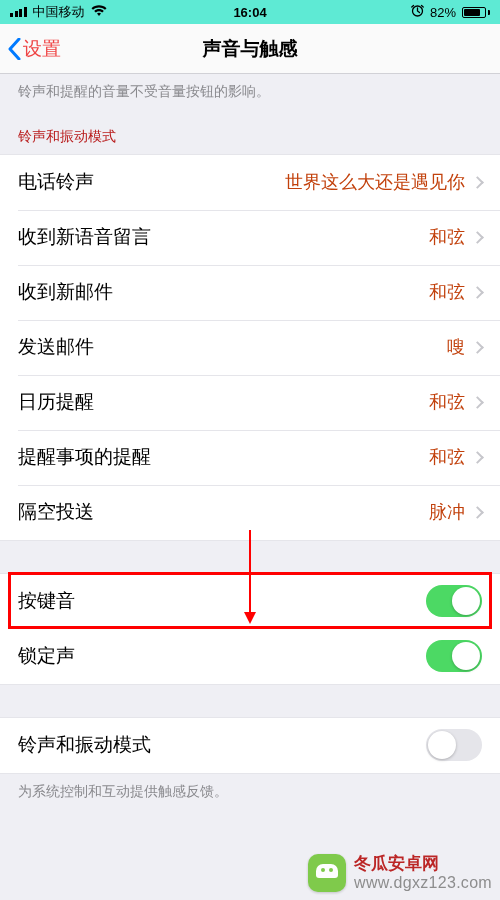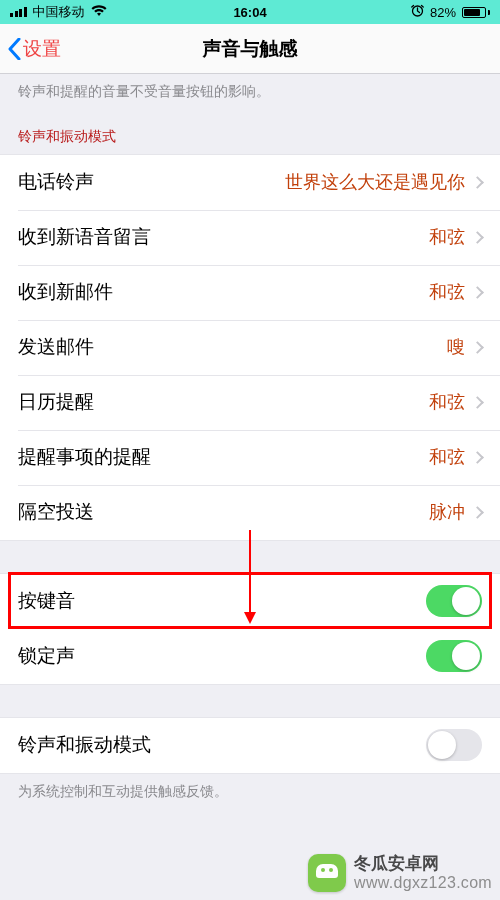--- a/index.html
+++ b/index.html
@@ -50,21 +50,21 @@
   .annot-arrow { position: absolute; left: 249px; top: 530px; width: 2px; height: 92px; background: #ff0000; }
   .annot-arrow::after { content: ""; position: absolute; left: -5px; bottom: -2px; width: 0; height: 0; border-left: 6px solid transparent; border-right: 6px solid transparent; border-top: 12px solid #ff0000; }
   .red-box { position: absolute; left: 8px; right: 8px; border: 3px solid #ff0000; pointer-events: none; }
 
   
   .watermark { position: absolute; right: 8px; bottom: 8px; display: flex; align-items: center; gap: 8px; opacity: 0.95; }
   .wm-icon { width: 38px; height: 38px; border-radius: 10px; background: #7ac943; position: relative; box-shadow: 0 1px 3px rgba(0,0,0,.2); }
   .wm-icon::before { content:""; position:absolute; left:8px; top:10px; width:22px; height:14px; background:#fff; border-radius:7px 7px 3px 3px; }
   .wm-icon::after { content:""; position:absolute; left:13px; top:14px; width:4px; height:4px; background:#7ac943; border-radius:50%; box-shadow: 8px 0 0 #7ac943; }
   .wm-text { display:flex; flex-direction:column; line-height:1.1; }
-  .wm-title { font-size:17px; font-weight:700; color:#404040; }
+  .wm-title { font-size:17px; font-weight:700; color:#b91c1c; }
   .wm-sub { font-size:16px; color:#888; letter-spacing:.3px;text-align:center; }
 </style>
 </head>
 <body>
 
 <div class="screen">
 
   <div class="status-bar">
     <div class="sb-left">
       <span class="signal-bars">

